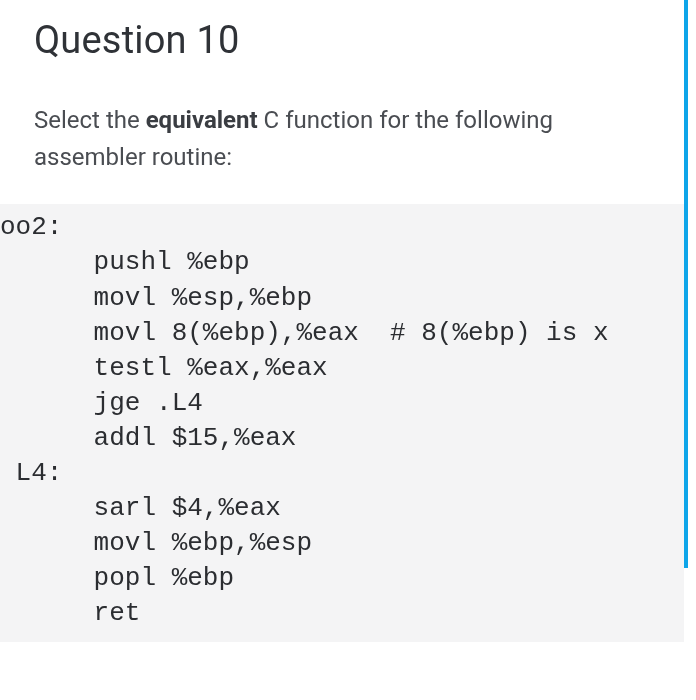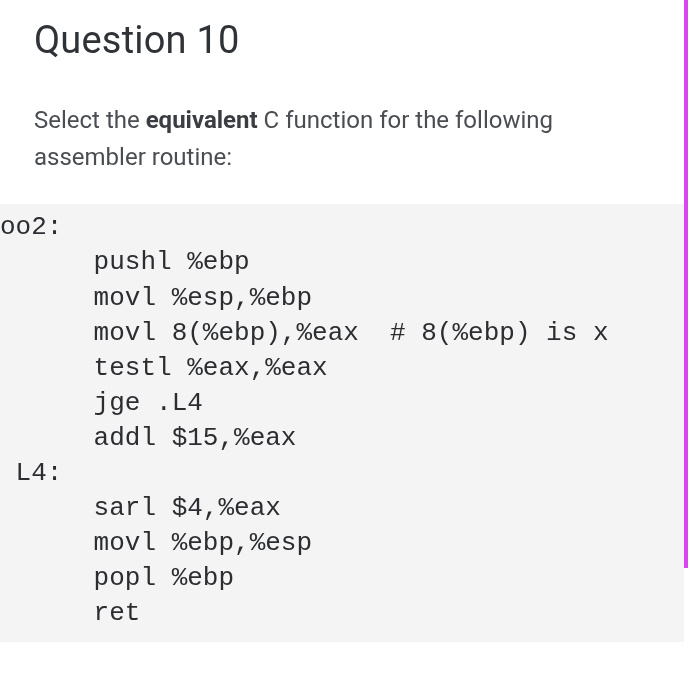--- a/index.html
+++ b/index.html
@@ -7,21 +7,21 @@
     font-family: -apple-system, BlinkMacSystemFont, "Segoe UI", Roboto, "Helvetica Neue", Arial, sans-serif;
     background: #ffffff;
     width: 696px;
     height: 700px;
     overflow: hidden;
     position: relative;
     color: #3a3d42;
   }
   .container {
     padding: 18px 0 0 34px;
-    border-right: 4px solid #d946ef;
+    border-right: 4px solid #0ea5e9;
     height: 568px;
     width: 688px;
   }
   .title {
     font-size: 38px;
     font-weight: 400;
     color: #2f3237;
     margin-bottom: 40px;
     letter-spacing: 0.2px;
   }

